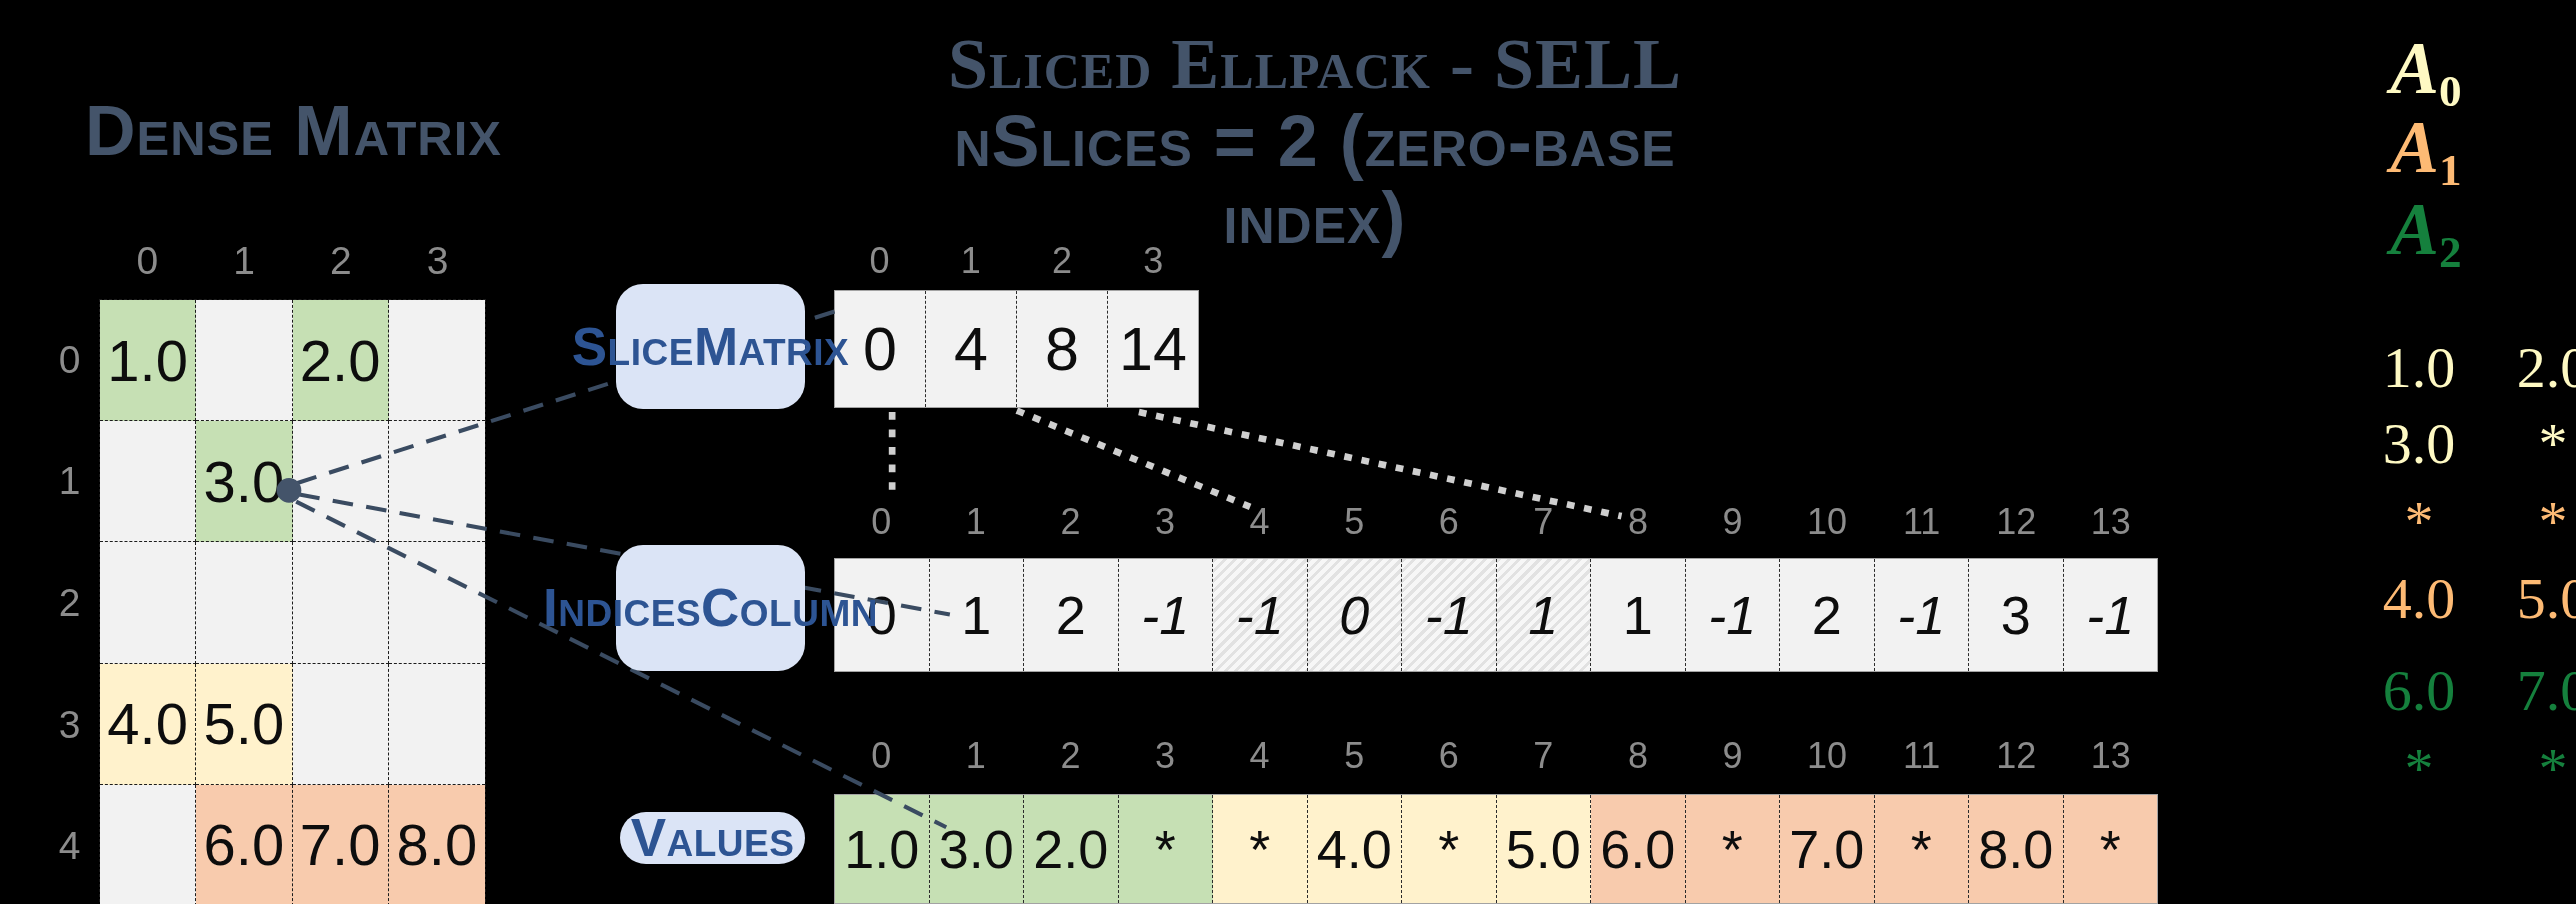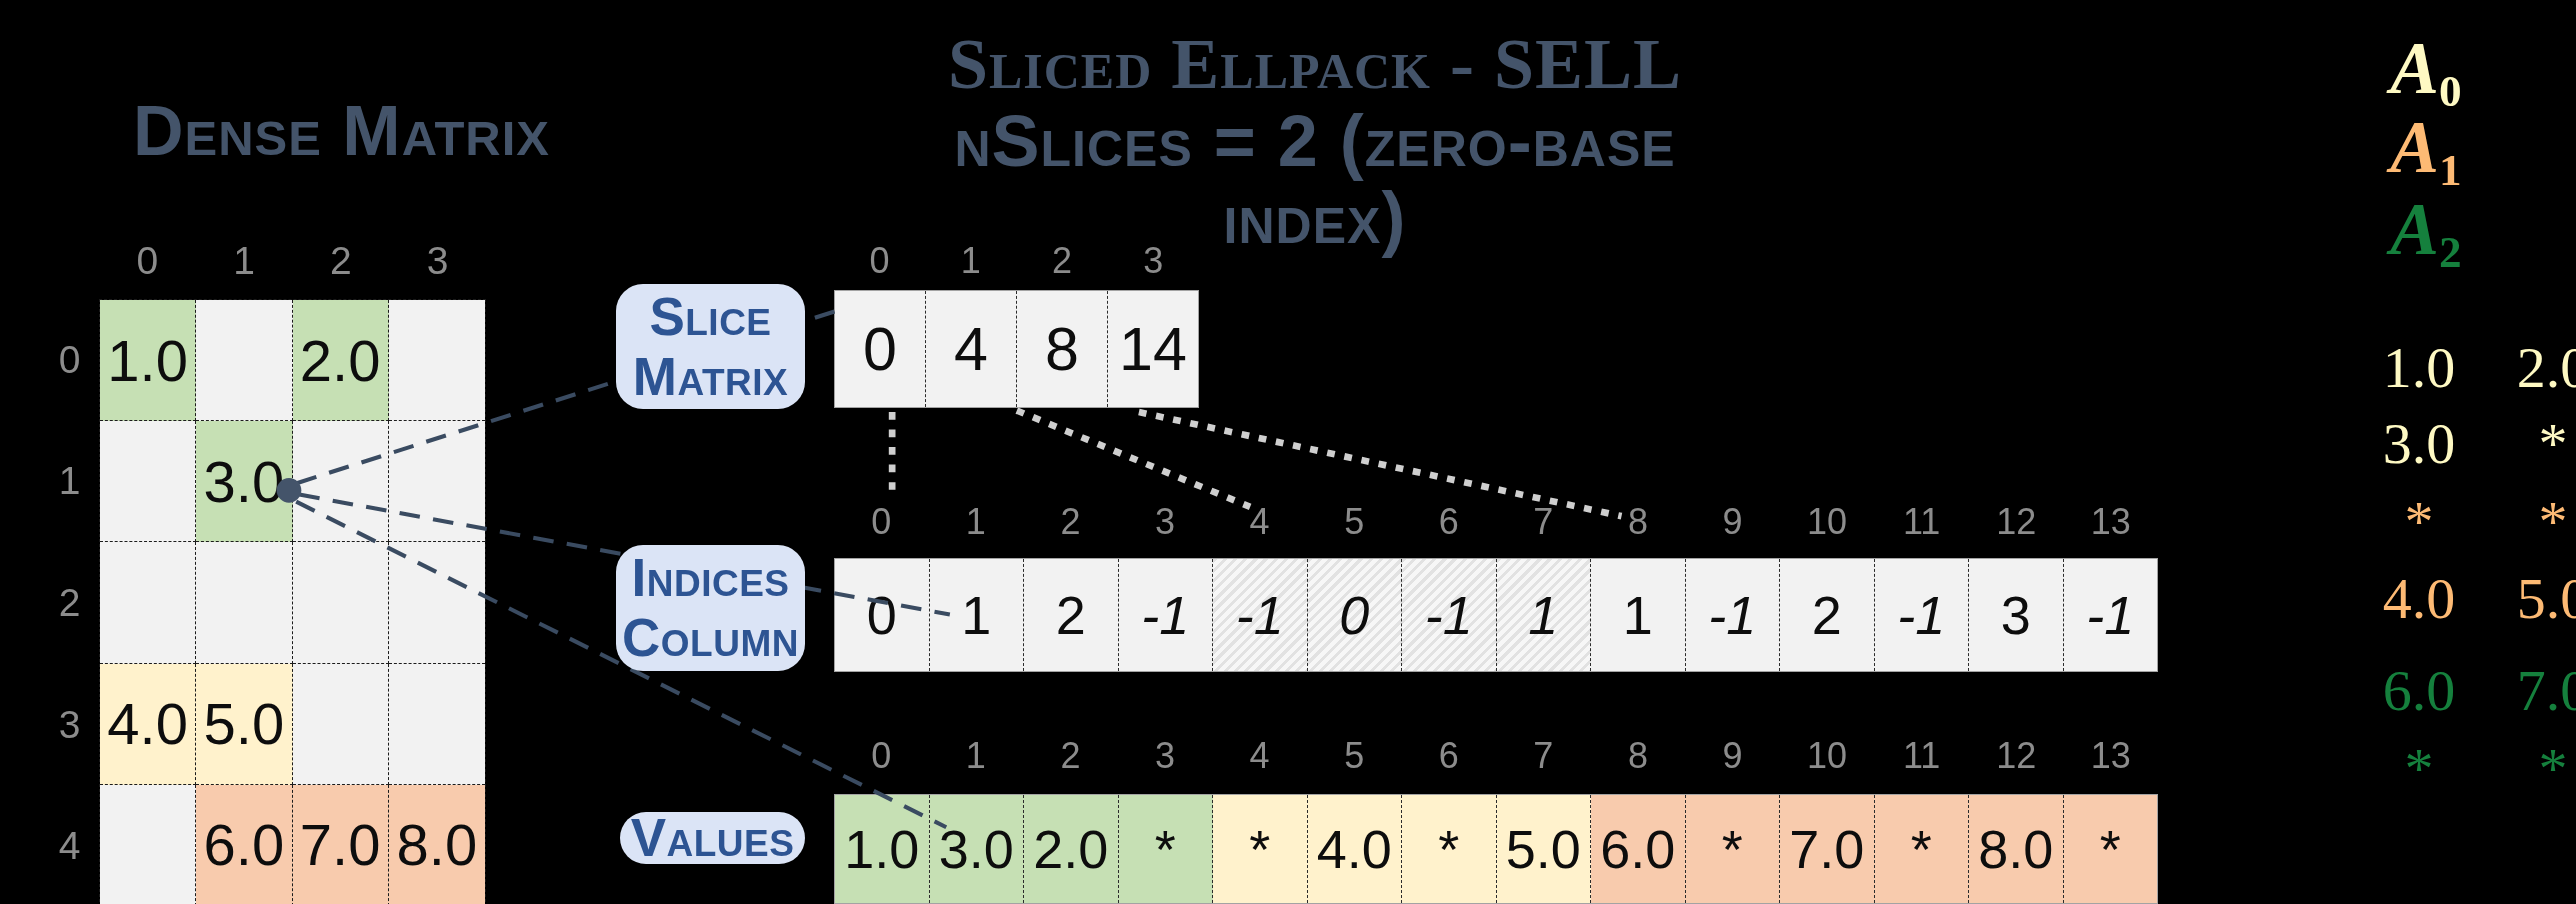--- a/index.html
+++ b/index.html
@@ -6,21 +6,21 @@
   #canvas{
     position:relative;width:2746px;height:904px;background:#000;
     overflow:hidden;font-family:"Liberation Sans",sans-serif;
   }
   .abs{position:absolute;}
   
   .big-title{
     font-variant:small-caps;font-weight:700;color:#44546a;
     text-align:center;letter-spacing:1px;
   }
-  #dense-title{left:77px;top:93px;width:433px;height:77px;line-height:77px;font-size:70px;margin-left:48px;}
+  #dense-title{left:77px;top:93px;width:433px;height:77px;line-height:77px;font-size:70px;}
   #sell-title-1{left:903px;top:26px;width:824px;height:77px;line-height:77px;font-size:72px;font-family:Liberation Serif, serif;}
   #sell-title-2{left:903px;top:103px;width:824px;height:77px;line-height:77px;font-size:72px;}
   
   .hdr{color:#8c8c8c;font-size:39px;text-align:center;}
   #dense-col-headers{left:99px;top:232px;width:387px;height:57px;display:grid;grid-template-columns:repeat(4,1fr);align-items:center;}
   #dense-row-headers{left:41px;top:299px;width:57px;height:608px;display:grid;grid-template-rows:repeat(5,1fr);align-items:center;}
   #dense-grid{
     left:99px;top:299px;width:387px;height:608px;
     display:grid;grid-template-columns:repeat(4,1fr);grid-template-rows:repeat(5,1fr);
     border:1.5px dashed #1c1c1c;box-sizing:border-box;z-index:1;
@@ -48,21 +48,21 @@
   #so-array{left:834px;top:290px;width:365px;height:118px;}
   #so-array .acell{font-size:61px;}
   #ci-headers{left:834px;top:495px;width:1324px;height:54px;}
   #ci-array{left:834px;top:558px;width:1324px;height:114px;}
   #va-headers{left:834px;top:729px;width:1324px;height:54px;}
   #va-array{left:834px;top:794px;width:1324px;height:110px;}
   .vg{background:#c6e0b4;} .vy{background:#fff2cc;} .vo{background:#f8cbad;}
   
   .tagbox{
     background:#dbe4f6;border-radius:27px;z-index:3;
-    display:flex;flex-direction:column;align-items:center;justify-content:center;
+    display:flex;flex-direction:row;align-items:center;justify-content:center;
     font-variant:small-caps;font-weight:700;color:#2d5493;
     font-size:53px;line-height:60px;text-align:center;letter-spacing:0.5px;
   }
   #so-label{left:616px;top:284px;width:189px;height:125px;}
   #ci-label{left:616px;top:545px;width:189px;height:126px;}
   #va-label{left:620px;top:812px;width:185px;height:52px;}
   
   .alabel{
     width:144px;height:82px;line-height:82px;text-align:center;
     font-family:"Liberation Serif",serif;font-style:italic;font-weight:700;font-size:73px;

